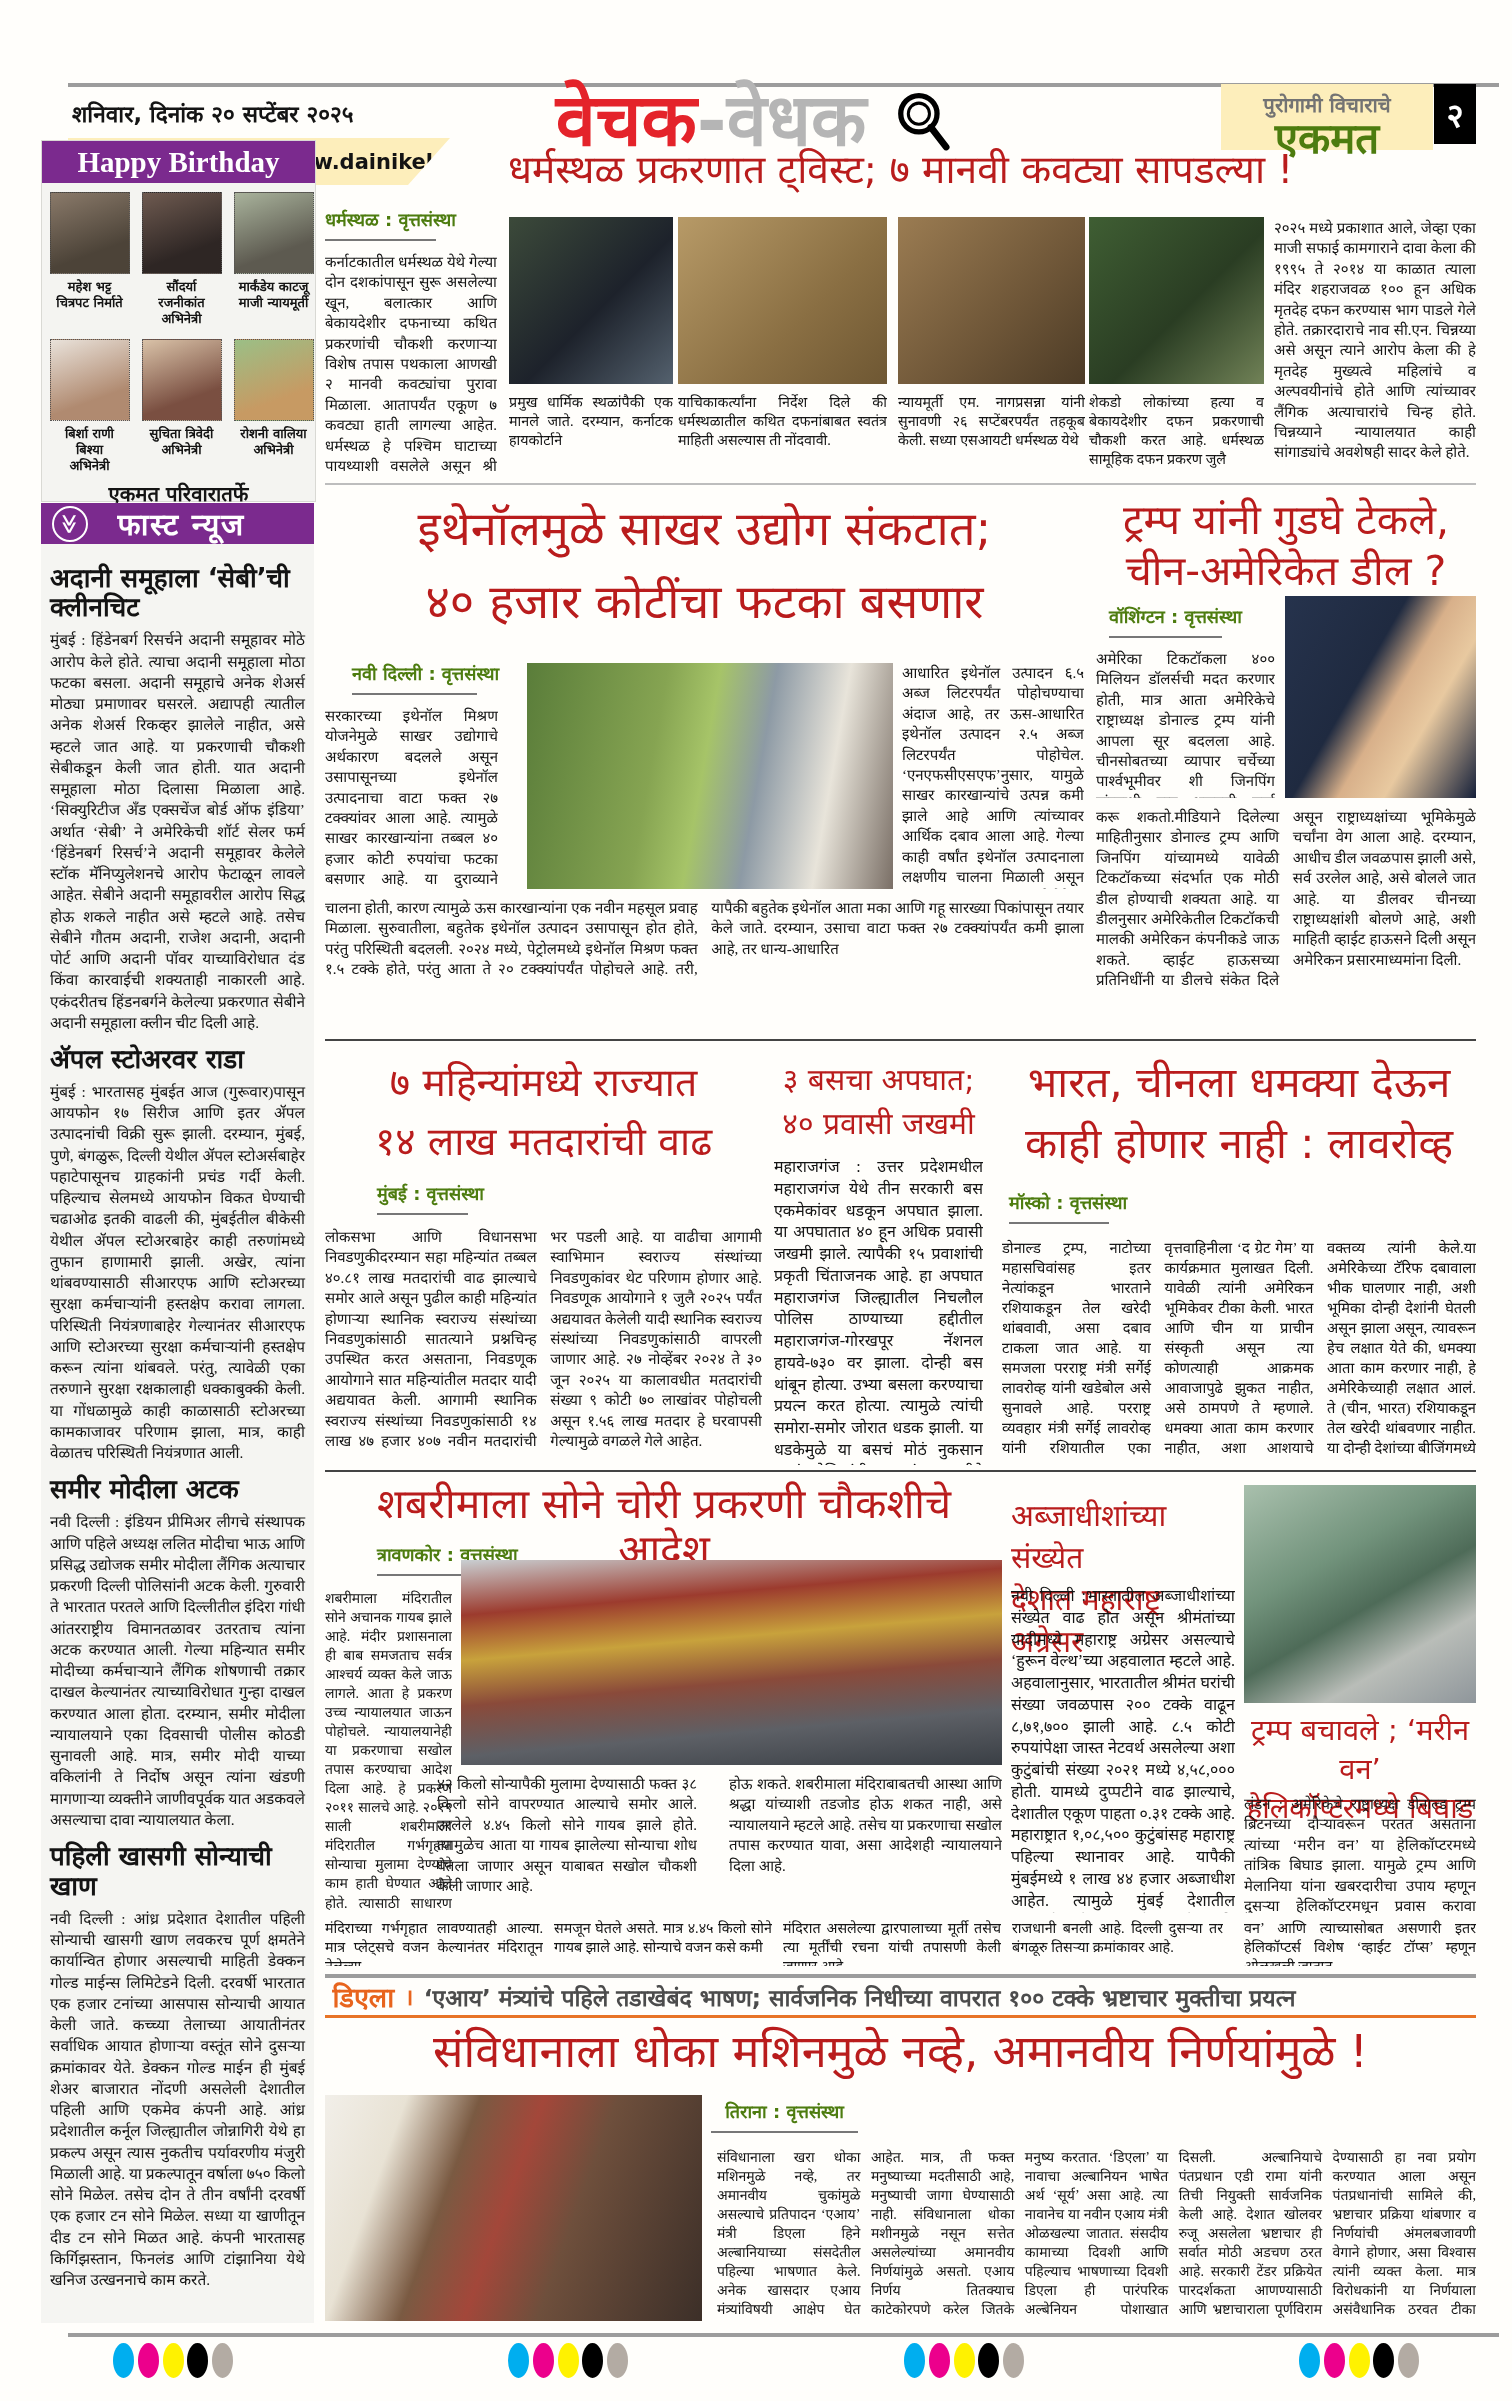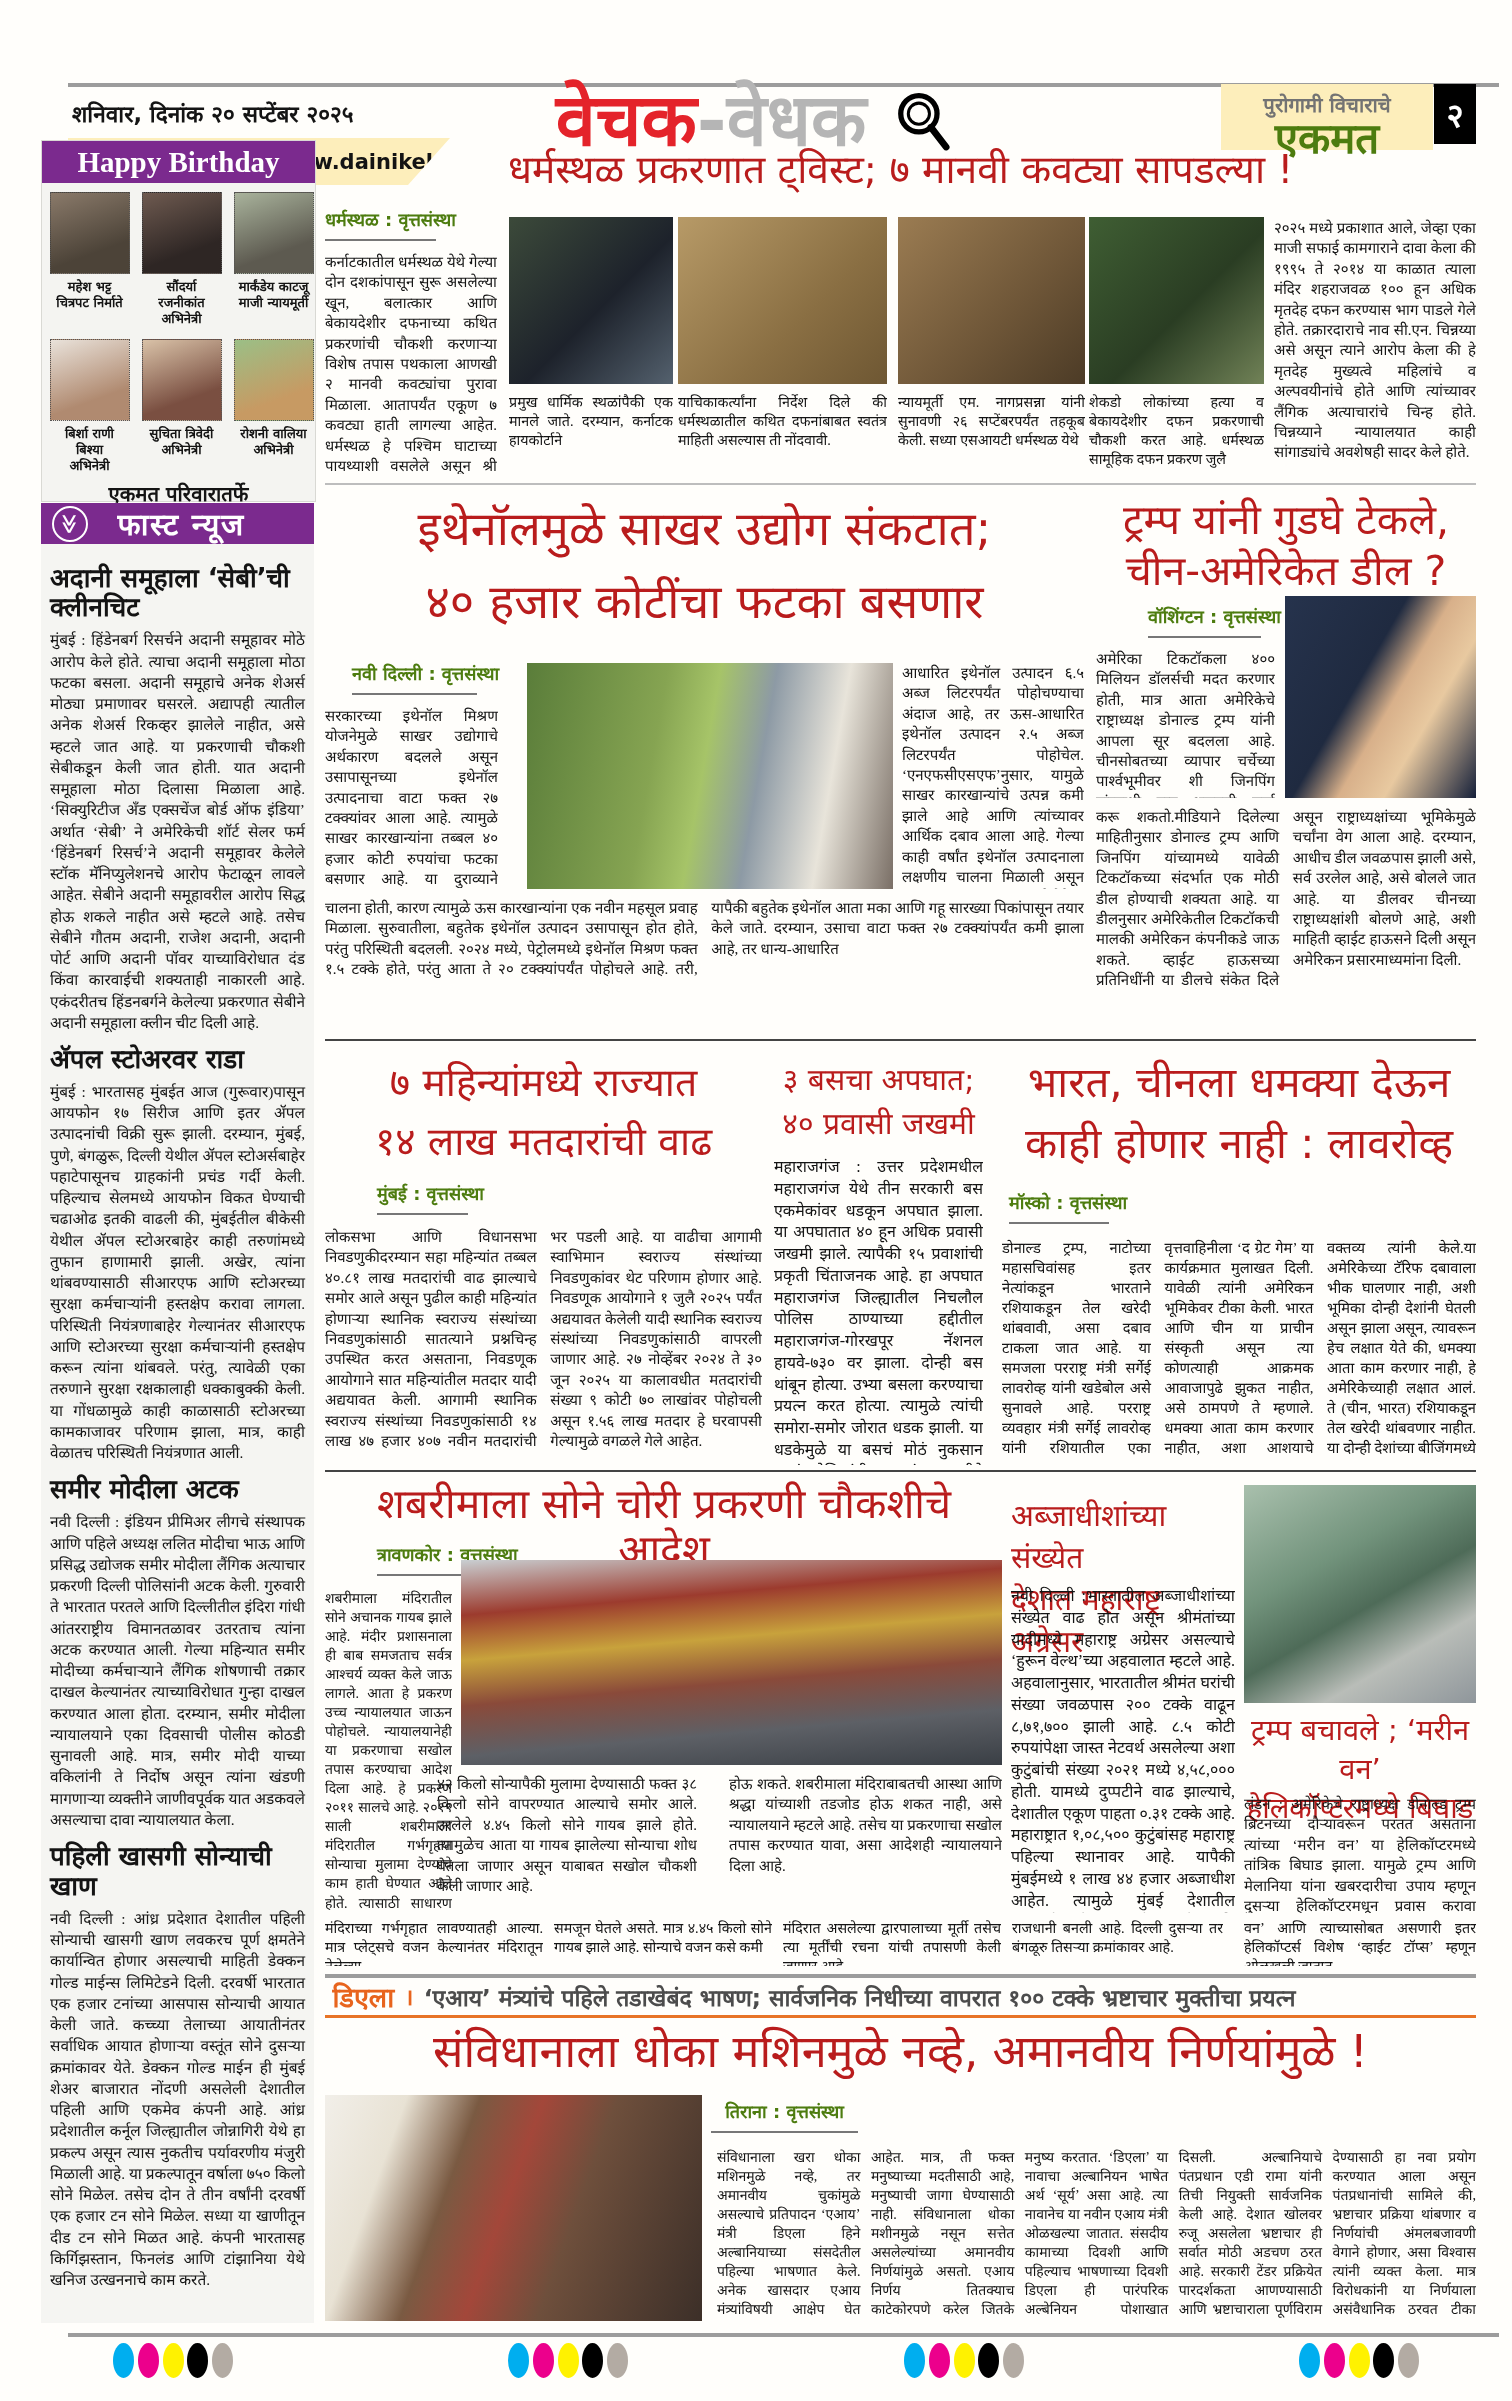--- a/index.html
+++ b/index.html
@@ -172,21 +172,21 @@
     <div class="byline-rule"></div>
   </div>
   <div class="abs photo" style="left:527px;top:663px;width:366px;height:226px;background:linear-gradient(100deg,#5a7d3a 0%,#86a452 35%,#a6c468 48%,#8d9aa5 62%,#e8e4da 80%,#7a6f66 100%);"></div>
   <div class="abs body-txt" style="left:325px;top:706px;width:173px;height:182px;">सरकारच्या इथेनॉल मिश्रण योजनेमुळे साखर उद्योगाचे अर्थकारण बदलले असून उसापासूनच्या इथेनॉल उत्पादनाचा वाटा फक्त २७ टक्क्यांवर आला आहे. त्यामुळे साखर कारखान्यांना तब्बल ४० हजार कोटी रुपयांचा फटका बसणार आहे. या दुराव्याने बाजूला मका आणि धान्याधारित तयार करण्याचा वाटा कारखान्यांना ७२ टक्क्यांपर्यंत पोहोचला आहे. त्यामुळे ऊस उत्पादनाला मोठा धक्का बसला आहे.</div>
   <div class="abs body-txt" style="left:902px;top:663px;width:182px;height:226px;">आधारित इथेनॉल उत्पादन ६.५ अब्ज लिटरपर्यंत पोहोचण्याचा अंदाज आहे, तर ऊस-आधारित इथेनॉल उत्पादन २.५ अब्ज लिटरपर्यंत पोहोचेल. ‘एनएफसीएसएफ’नुसार, यामुळे साखर कारखान्यांचे उत्पन्न कमी झाले आहे आणि त्यांच्यावर आर्थिक दबाव आला आहे. गेल्या काही वर्षांत इथेनॉल उत्पादनाला लक्षणीय चालना मिळाली असून २०१४ पासून ४० हजार कोटींपेक्षा जास्त गुंतवणूक झाली आहे. उत्पादन क्षमता १४० टक्क्यांनी वाढली आहे. एका अहवालानुसार, २०२४-२५ मध्ये, धान्य-</div>
   <div class="abs body-txt body-cols" style="left:325px;top:898px;width:759px;height:133px;column-count:2;">चालना होती, कारण त्यामुळे ऊस कारखान्यांना एक नवीन महसूल प्रवाह मिळाला. सुरुवातीला, बहुतेक इथेनॉल उत्पादन उसापासून होत होते, परंतु परिस्थिती बदलली. २०२४ मध्ये, पेट्रोलमध्ये इथेनॉल मिश्रण फक्त १.५ टक्के होते, परंतु आता ते २० टक्क्यांपर्यंत पोहोचले आहे. तरी, यापैकी बहुतेक इथेनॉल आता मका आणि गहू सारख्या पिकांपासून तयार केले जाते. दरम्यान, उसाचा वाटा फक्त २७ टक्क्यांपर्यंत कमी झाला आहे, तर धान्य-आधारित</div>
 
   <div class="abs headline" style="left:1096px;top:495px;width:380px;font-size:41px;line-height:1.25;">
     <span>ट्रम्प यांनी गुडघे टेकले,</span><br><span>चीन-अमेरिकेत डील ?</span>
   </div>
-  <div class="abs" style="left:1109px;top:604px;margin-left:39px;">
+  <div class="abs" style="left:1109px;top:604px;">
     <div class="byline">वॉशिंग्टन : वृत्तसंस्था</div>
     <div class="byline-rule"></div>
   </div>
   <div class="abs photo" style="left:1285px;top:596px;width:191px;height:202px;background:linear-gradient(120deg,#26334d 0%,#1f2a40 40%,#d8b08a 55%,#e8c9a0 70%,#15203a 100%);"></div>
   <div class="abs body-txt" style="left:1096px;top:649px;width:179px;height:149px;">अमेरिका टिकटॉकला ४०० मिलियन डॉलर्सची मदत करणार होती, मात्र आता अमेरिकेचे राष्ट्राध्यक्ष डोनाल्ड ट्रम्प यांनी आपला सूर बदलला आहे. चीनसोबतच्या व्यापार चर्चेच्या पार्श्वभूमीवर शी जिनपिंग यांच्याशी ट्रम्प शुक्रवारी चर्चा करणार असून यावेळी टिकटॉक करारावर शिक्कामोर्तब होऊ</div>
   <div class="abs body-txt body-cols" style="left:1096px;top:807px;width:380px;height:223px;column-count:2;">करू शकतो.मीडियाने दिलेल्या माहितीनुसार डोनाल्ड ट्रम्प आणि जिनपिंग यांच्यामध्ये यावेळी टिकटॉकच्या संदर्भात एक मोठी डील होण्याची शक्यता आहे. या डीलनुसार अमेरिकेतील टिकटॉकची मालकी अमेरिकन कंपनीकडे जाऊ शकते. व्हाईट हाऊसच्या प्रतिनिधींनी या डीलचे संकेत दिले असून राष्ट्राध्यक्षांच्या भूमिकेमुळे चर्चांना वेग आला आहे. दरम्यान, आधीच डील जवळपास झाली असे, सर्व उरलेल आहे, असे बोलले जात आहे. या डीलवर चीनच्या राष्ट्राध्यक्षांशी बोलणे आहे, अशी माहिती व्हाईट हाऊसने दिली असून अमेरिकन प्रसारमाध्यमांना दिली.</div>
 
   <div class="abs rule" style="left:325px;top:1039px;width:1151px;height:2.3px;background:#444;"></div>
 
   <div class="abs headline" style="left:325px;top:1054px;width:437px;font-size:39px;line-height:1.5;">

